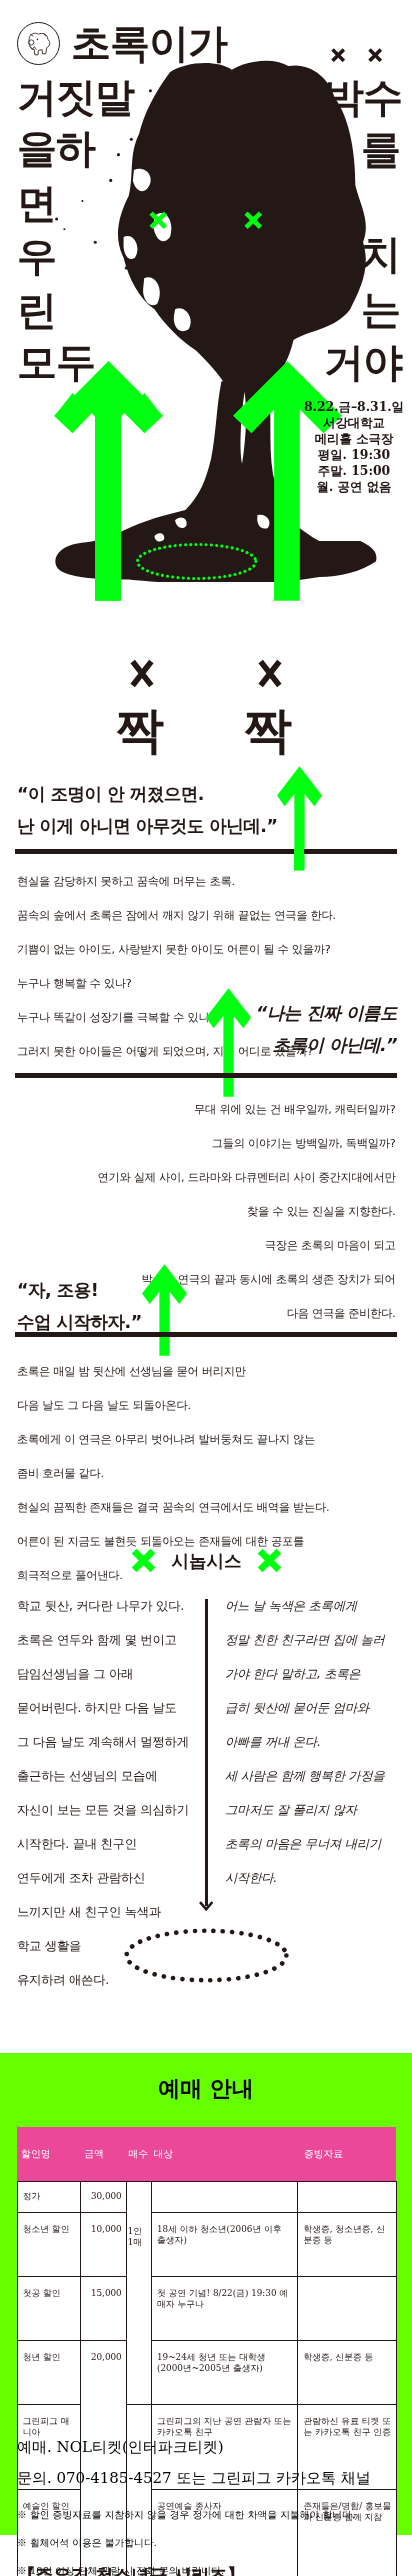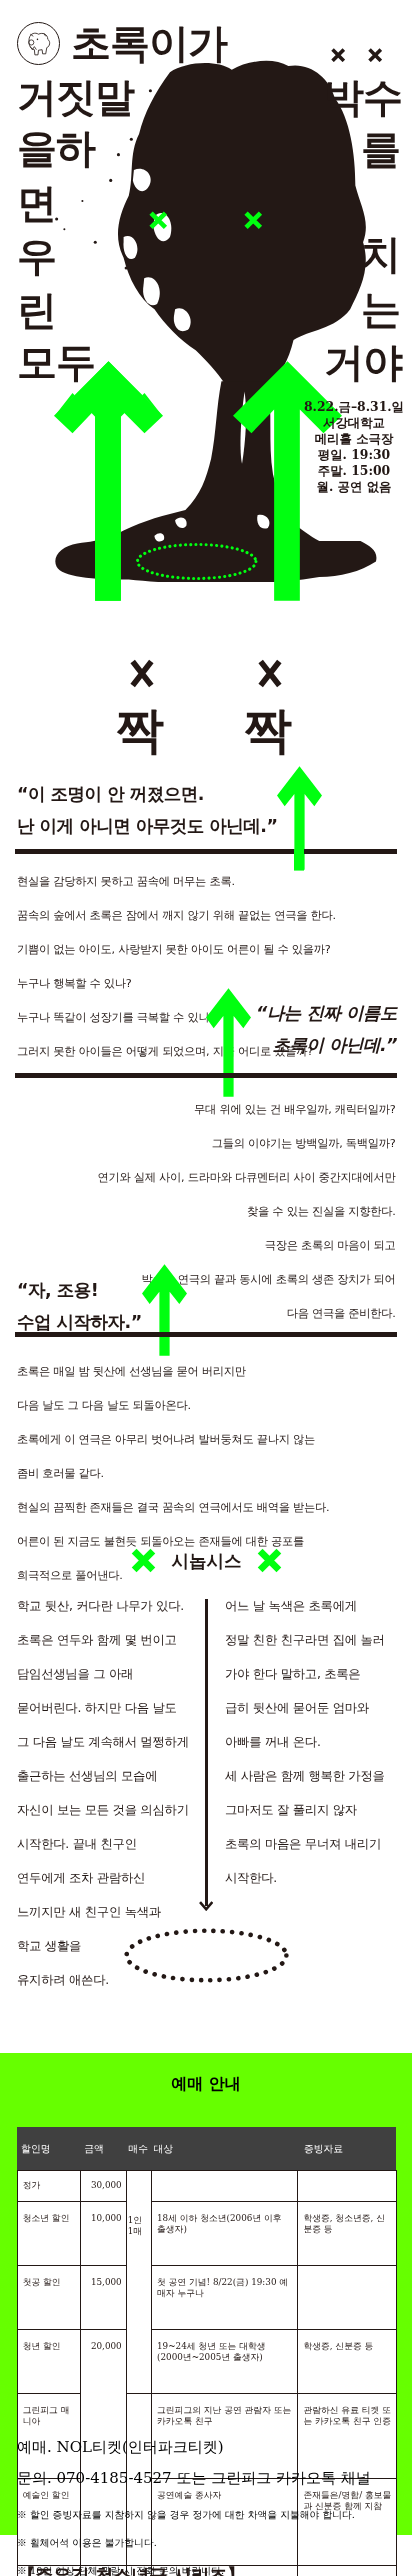--- a/index.html
+++ b/index.html
@@ -8,21 +8,21 @@
   .abs { position: absolute; }
   .hero-title { font-weight: bold; font-size: 40px; line-height: 1; color: #231815; letter-spacing: -1px; }
   .vchar { font-weight: bold; font-size: 40px; line-height: 1; color: #231815; }
   .info { font-family: "DejaVu Serif", "Liberation Serif", serif; font-weight: bold; font-size: 12.4px; line-height: 16px; color: #231815; }
   .quote { font-weight: bold; font-size: 17.5px; line-height: 32px; color: #231815; letter-spacing: -0.5px; }
   .rule { height: 4.6px; background: #231815; }
   .body-text { font-size: 11.3px; line-height: 34px; color: #231815; letter-spacing: -0.3px; }
   .syn-text { font-size: 12.4px; line-height: 34px; color: #231815; letter-spacing: -0.3px; }
   .ticket { background: #66ff00; }
   table.tt { border-collapse: collapse; width: 380px; font-family: "DejaVu Serif", "Liberation Serif", serif; font-size: 8.8px; line-height: 11.3px; color: #231815; }
-  table.tt th { background: #404040; color: #fff; text-align: left; font-weight: normal; font-size: 9.8px; padding: 0 4.1px; height: 43px; }
+  table.tt th { background: #ec4899; color: #fff; text-align: left; font-weight: normal; font-size: 9.8px; padding: 0 4.1px; height: 54px; }
   table.tt td { background: #fff; border: 0.5px solid #231815; vertical-align: top; padding: 10.3px 4.1px 10.3px 5.2px; }
   .serif { font-family: "DejaVu Serif", "Liberation Serif", serif; }
   .notes { font-size: 10.3px; line-height: 31px; }
   svg { display: block; }
 </style>
 </head>
 <body>
 
 <div class="abs" style="left:0;top:0;width:412px;height:608px;text-align:center;">
 
@@ -205,37 +205,37 @@
   <div>시작한다. 끝내 친구인</div>
   <div>연두에게 조차 관람하신</div>
   <div>느끼지만 새 친구인 녹색과</div>
   <div>학교 생활을</div>
   <div>유지하려 애쓴다.</div>
 </div>
 <div class="abs" style="left:205px;top:1599px;width:3.1px;height:307px;background:#231815;"></div>
 <svg class="abs" style="left:199px;top:1900px" width="14.4" height="11.3" viewBox="0 0 28 22">
     <path d="M2 4 L14 18 L26 4" fill="none" stroke="#231815" stroke-width="5"></path>
   </svg>
-<div class="abs syn-text" style="left:225px;top:1589px;width:175px;">
+<div class="abs syn-text" style="left:225px;top:1589px;width:175px;font-style:italic;">
   <div>어느 날 녹색은 초록에게</div>
   <div>정말 친한 친구라면 집에 놀러</div>
   <div>가야 한다 말하고, 초록은</div>
   <div>급히 뒷산에 묻어둔 엄마와</div>
   <div>아빠를 꺼내 온다.</div>
   <div>세 사람은 함께 행복한 가정을</div>
   <div>그마저도 잘 풀리지 않자</div>
   <div>초록의 마음은 무너져 내리기</div>
   <div>시작한다.</div>
 </div>
 <svg class="abs" style="left:123px;top:1927px" width="167" height="57" viewBox="0 0 324 110">
   <ellipse cx="162" cy="55" rx="155" ry="48" fill="none" stroke="#231815" stroke-width="9" stroke-dasharray="0.1 18" stroke-linecap="round"></ellipse>
 </svg>
 
 <div class="abs ticket" style="left:0;top:2053px;width:412px;height:482px;">
-  <div style="position:absolute;left:0;top:20.6px;width:412px;text-align:center;font-size:16px;font-weight:bold;color:#000;">예매 안내</div>
+  <div style="position:absolute;left:0;top:20.6px;width:412px;text-align:center;font-size:22px;font-weight:bold;color:#000;">예매 안내</div>
 
   <table class="tt abs" style="left:16.5px;top:74px;">
     <colgroup>
         <col style="width:63px">
         <col style="width:46px">
         <col style="width:25px">
         <col style="width:146px">
         <col style="width:98px">
       </colgroup>
     <thead>

